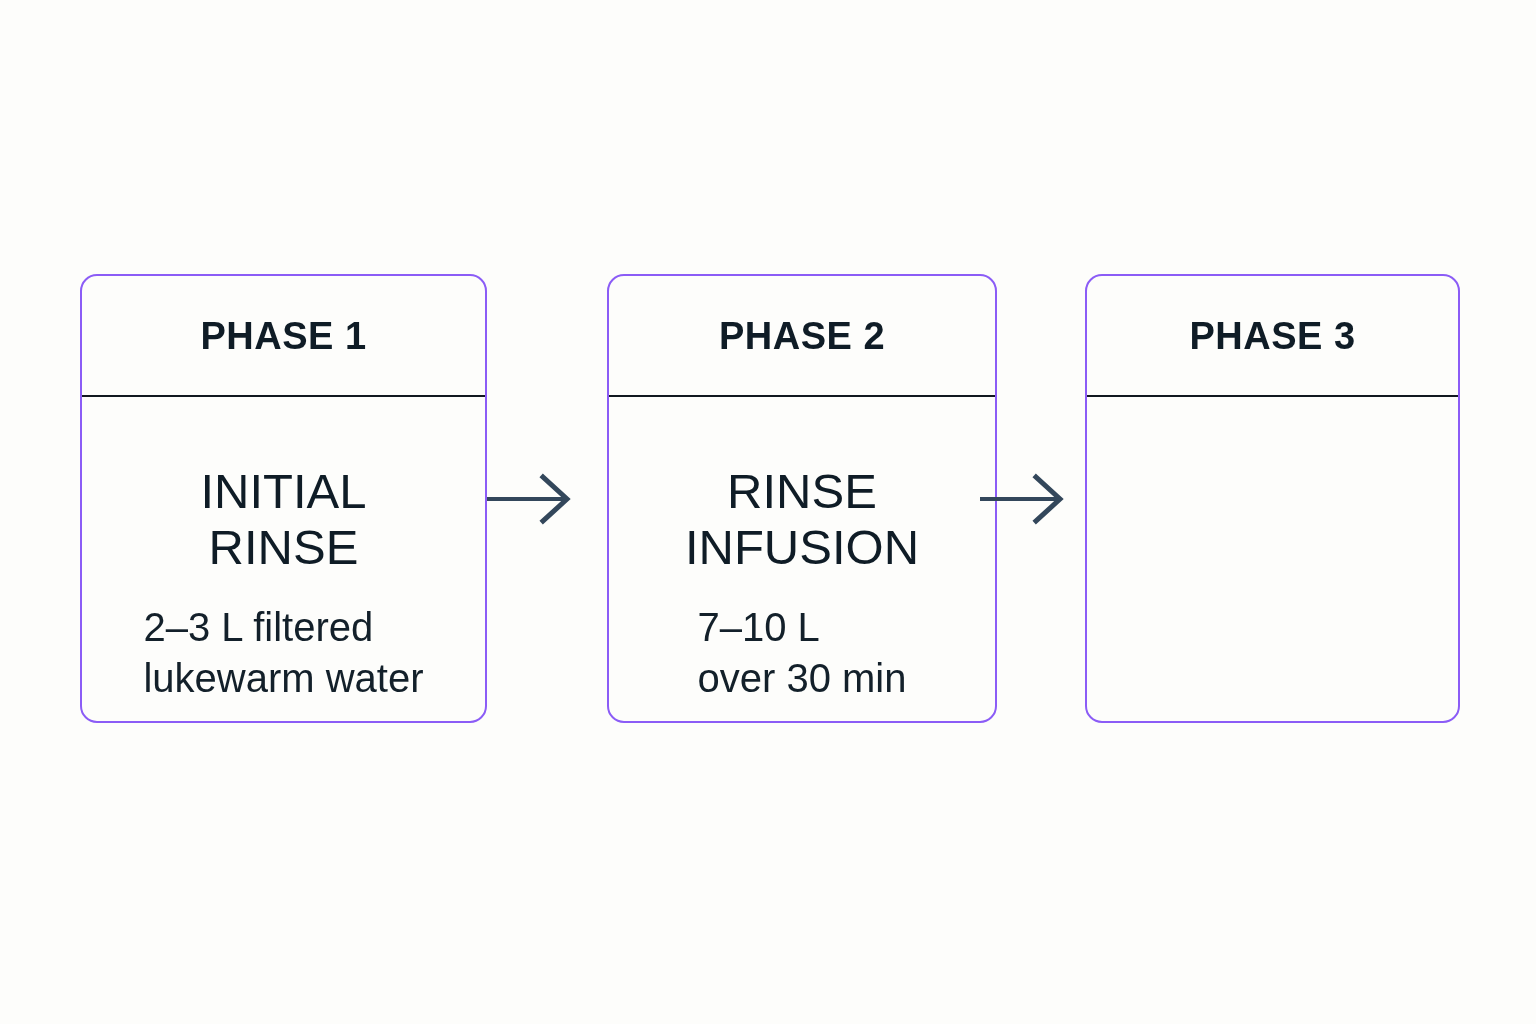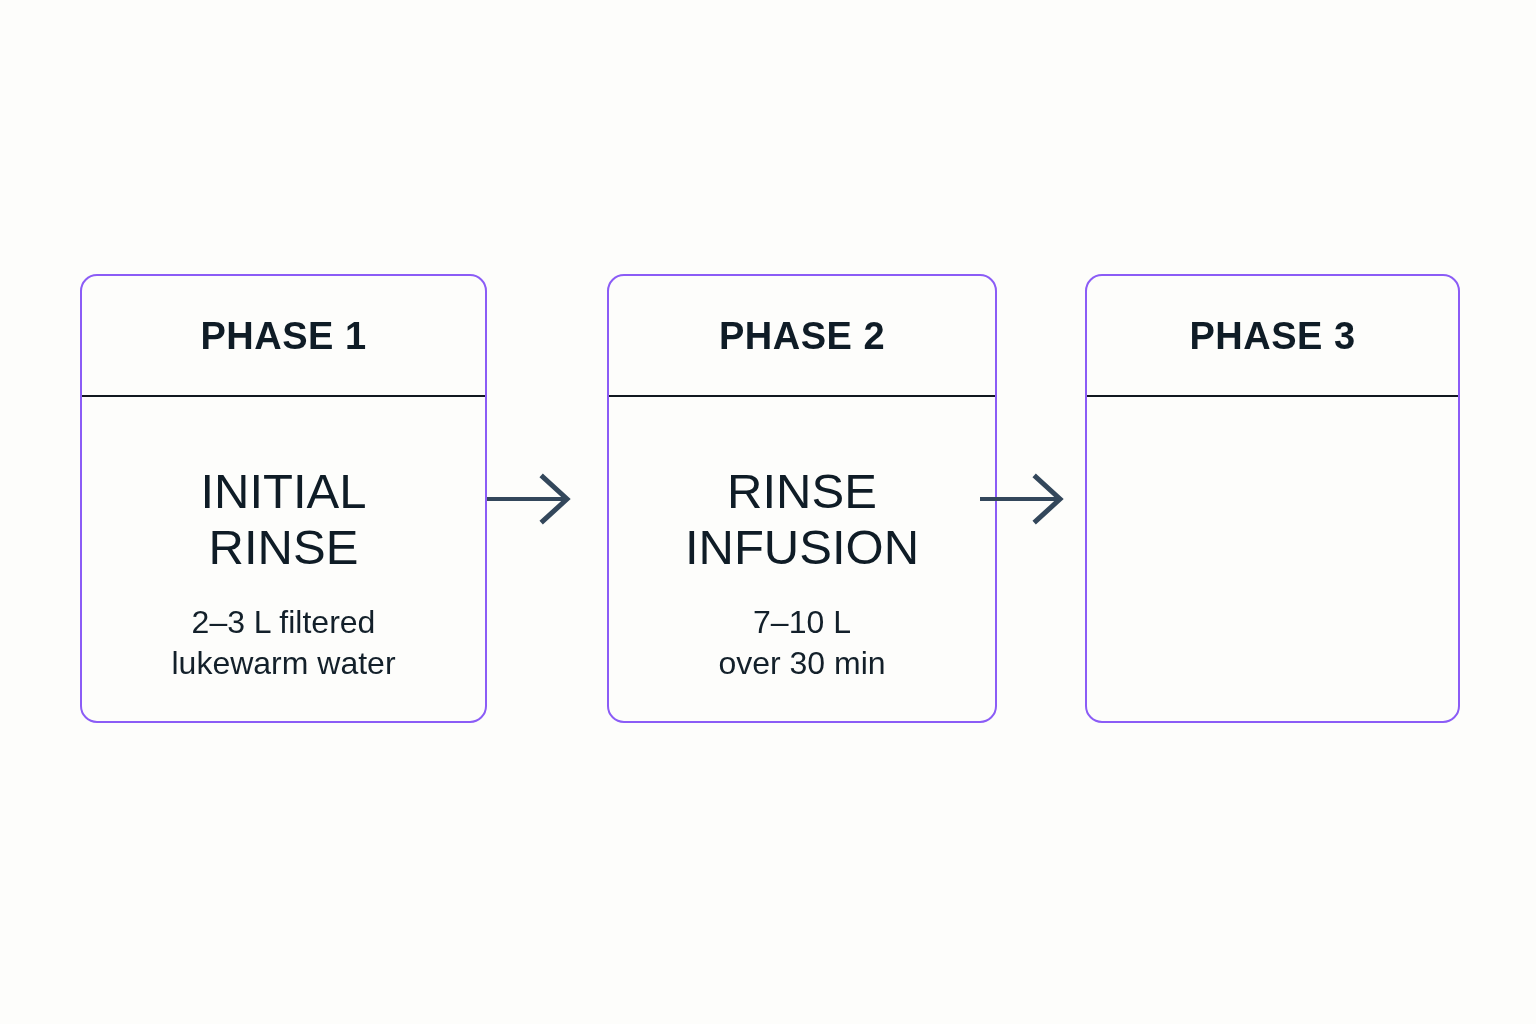--- a/index.html
+++ b/index.html
@@ -83,25 +83,24 @@
     line-height: 1.14;
     color: #0f1c26;
     text-align: center;
     letter-spacing: 0px;
     white-space: pre-line;
     margin: 0;
   }
 
   .card-detail {
     margin-top: 26px;
-    font-size: 32px;
+    font-size: 40px;
     font-weight: 400;
     line-height: 1.28;
     color: #13202a;
-    text-align: center;
     white-space: pre-line;
   }
 
   
   .flow-arrow {
     position: absolute;
     top: 196px;
     width: 90px;
     height: 58px;
   }

